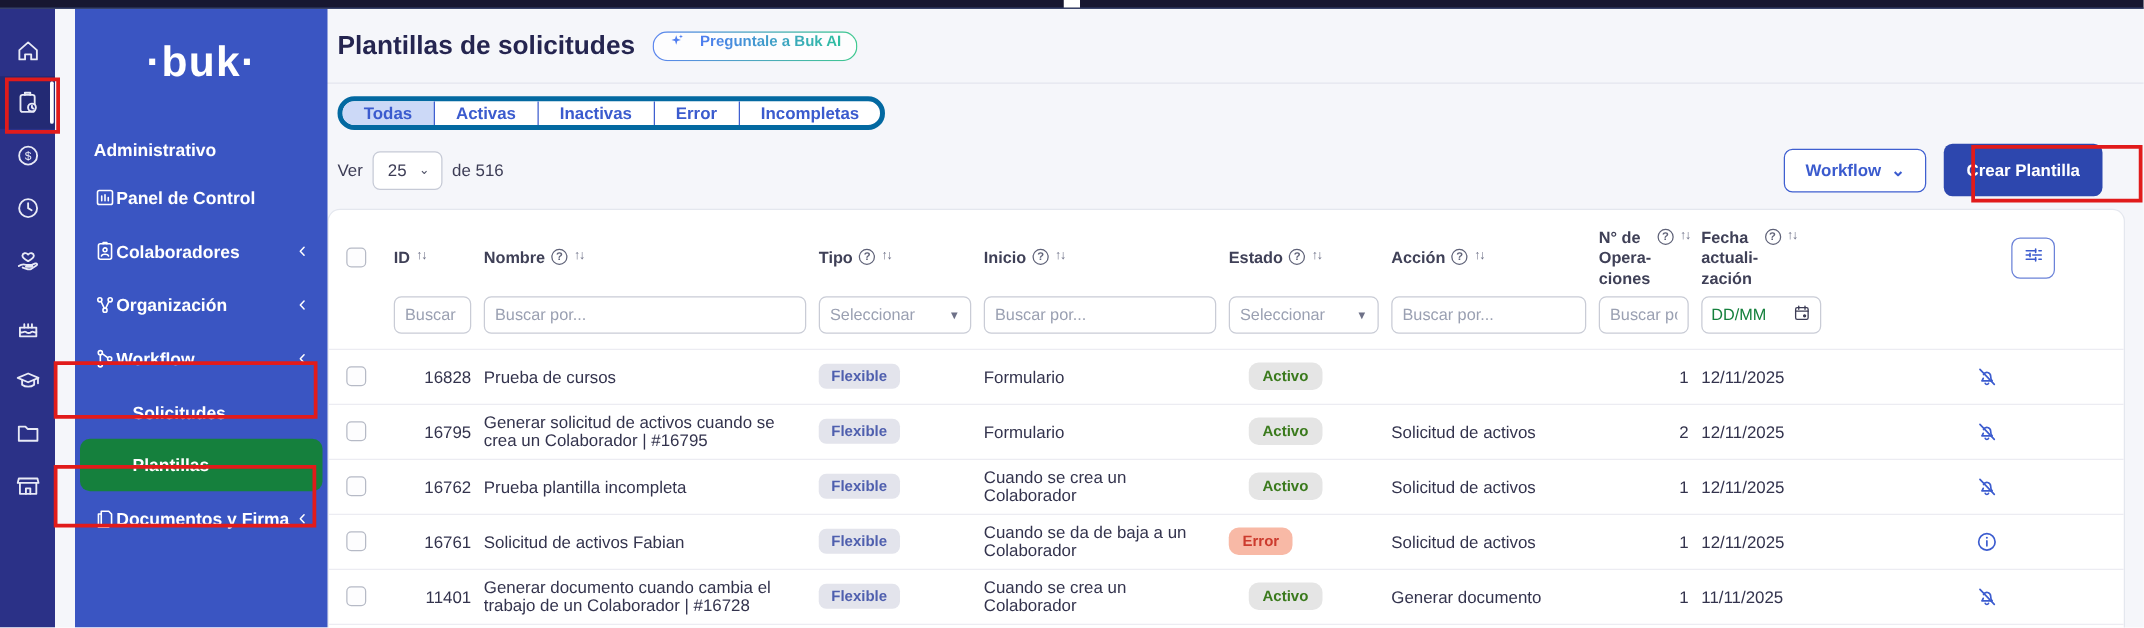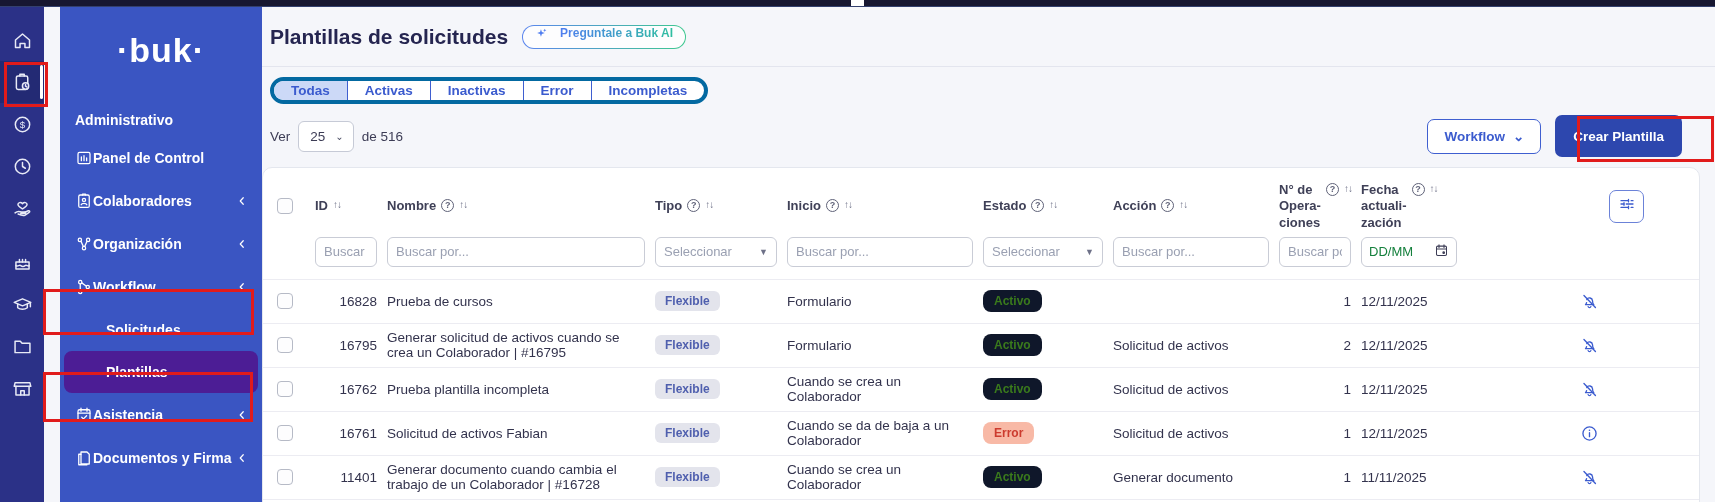--- a/index.html
+++ b/index.html
@@ -25,21 +25,21 @@
   .logo { font-size:34px; font-weight:600; text-align:center; margin-top:24px; letter-spacing:1px; }
   .section-label { font-size:14px; font-weight:700; padding:0 0 0 15px; margin-top:42px; }
   .menu { margin-top:8px; }
   .menu-item { height:43px; display:flex; align-items:center; padding-left:15px; padding-right:14px; font-size:14px; font-weight:600; cursor:pointer; }
   .menu-item .mi-icon { width:18px; height:18px; flex:0 0 18px; display:flex; align-items:center; }
   .menu-item .mi-icon svg { width:18px; height:18px; }
   .menu-item .chev { margin-left:auto; display:flex; }
   .menu-item .chev svg { width:12px; height:12px; }
   .menu-item.sub { padding-left:46px; }
   .menu-item.sub .mi-label { font-weight:600; }
-  .menu-item.active-sub { background:#4c1d95; border-radius:8px; margin:0 4px 0 4px; padding-left:42px; height:42px; }
+  .menu-item.active-sub { background:#15803d; border-radius:8px; margin:0 4px 0 4px; padding-left:42px; height:42px; }
 
   
   .content { position:absolute; left:246px; top:7px; width:1469px; height:495px; }
   .page-header { display:flex; align-items:center; gap:14px; padding:18px 0 0 24px; }
   .page-title { font-size:21px; font-weight:700; color:#252550; }
   .ai-chip { display:inline-flex; align-items:flex-start; gap:12px; height:24px; padding:0 12px; border:1px solid transparent; border-radius:14px;
     background:linear-gradient(#fdfdfe,#fdfdfe) padding-box, linear-gradient(90deg,#5b85ef,#3ec98f) border-box; cursor:pointer; }
   .ai-chip .chip-label { font-size:12px; font-weight:600; background:linear-gradient(90deg,#4f7df0,#2fbfa0); -webkit-background-clip:text; background-clip:text; color:transparent; }
   .ai-chip svg { width:13px; height:13px; }
   .header-divider { height:1px; background:#e3e5ee; margin-top:17px; }
@@ -75,21 +75,21 @@
   .cb { width:16px; height:16px; border:1.5px solid #b6bac6; border-radius:4px; background:#fdfdfe; cursor:pointer; }
   .settings-btn { width:35px; height:33px; border:1px solid #6b82d8; border-radius:7px; background:#fff; color:#3b5bce; display:flex; align-items:center; justify-content:center; margin-left:142px; cursor:pointer; }
   .settings-btn svg { width:18px; height:18px; }
 
   .trow { min-height:44px; border-bottom:1px solid #ececf2; font-size:13.5px; color:#33334d; padding-top:5px; padding-bottom:5px; }
   .td { padding-right:10px; }
   .td.id { text-align:right; font-size:13.5px; }
   .td.num { text-align:right; }
   .badge-tipo { display:inline-block; background:#e3e4ec; color:#4f5fae; font-size:12px; font-weight:600; padding:3px 10px; border-radius:6px; }
   .badge-estado { display:inline-block; font-size:12px; font-weight:600; padding:4px 11px; border-radius:8px; }
-  .badge-estado.activo { background:#0f172a; color:#3a7a1c; }
+  .badge-estado.activo { background:#e5e5e5; color:#3a7a1c;margin-left:16px; }
   .badge-estado.error { background:#f8b9a6; color:#cc3b2e; }
   .row-actions { display:flex; align-items:center; justify-content:flex-end; gap:21px; padding-right:20px; color:#3c5ccf; }
   .row-actions .ric { width:19px; height:19px; display:flex; align-items:center; justify-content:center; cursor:pointer; }
   .row-actions svg { width:19px; height:19px; }
 
   
   .anno { position:absolute; border:3px solid #e11b1b; z-index:50; pointer-events:none; }
   .anno-rail { left:4px; top:62px; width:44px; height:45px; }
   .anno-workflow { left:43px; top:289px; width:211px; height:46px; }
   .anno-plantillas { left:43px; top:372px; width:210px; height:50px; }
@@ -223,35 +223,20 @@
           <svg viewBox="0 0 24 24" fill="none" stroke="currentColor" stroke-width="1.7" stroke-linecap="round" stroke-linejoin="round">
             <path d="M14.5 5.5 8.5 12l6 6.5" stroke-width="2.4"></path>
           </svg>
         </span>
       </div>
       <div class="menu-item sub">
         <span class="mi-label">Solicitudes</span>
       </div>
       <div class="menu-item sub active-sub">
         <span class="mi-label">Plantillas</span>
-      </div>
-      <div class="menu-item">
-        <span class="mi-icon">
-          <svg viewBox="0 0 24 24" fill="none" stroke="currentColor" stroke-width="1.7" stroke-linecap="round" stroke-linejoin="round">
-            <rect x="4" y="5" width="16" height="15.5" rx="2"></rect>
-            <path d="M8 3v4M16 3v4M4 9.5h16"></path>
-            <path d="M9 15l2.2 2.2L15.5 13"></path>
-          </svg>
-        </span>
-        <span class="mi-label">Asistencia</span>
-        <span class="chev">
-          <svg viewBox="0 0 24 24" fill="none" stroke="currentColor" stroke-width="1.7" stroke-linecap="round" stroke-linejoin="round">
-            <path d="M14.5 5.5 8.5 12l6 6.5" stroke-width="2.4"></path>
-          </svg>
-        </span>
       </div>
       <div class="menu-item">
         <span class="mi-icon">
           <svg viewBox="0 0 24 24" fill="none" stroke="currentColor" stroke-width="1.7" stroke-linecap="round" stroke-linejoin="round">
             <path d="M8 4h8l3 3v13H8z"></path>
             <path d="M8 7H5v14h11"></path>
           </svg>
         </span>
         <span class="mi-label">Documentos y Firma</span>
         <span class="chev">

